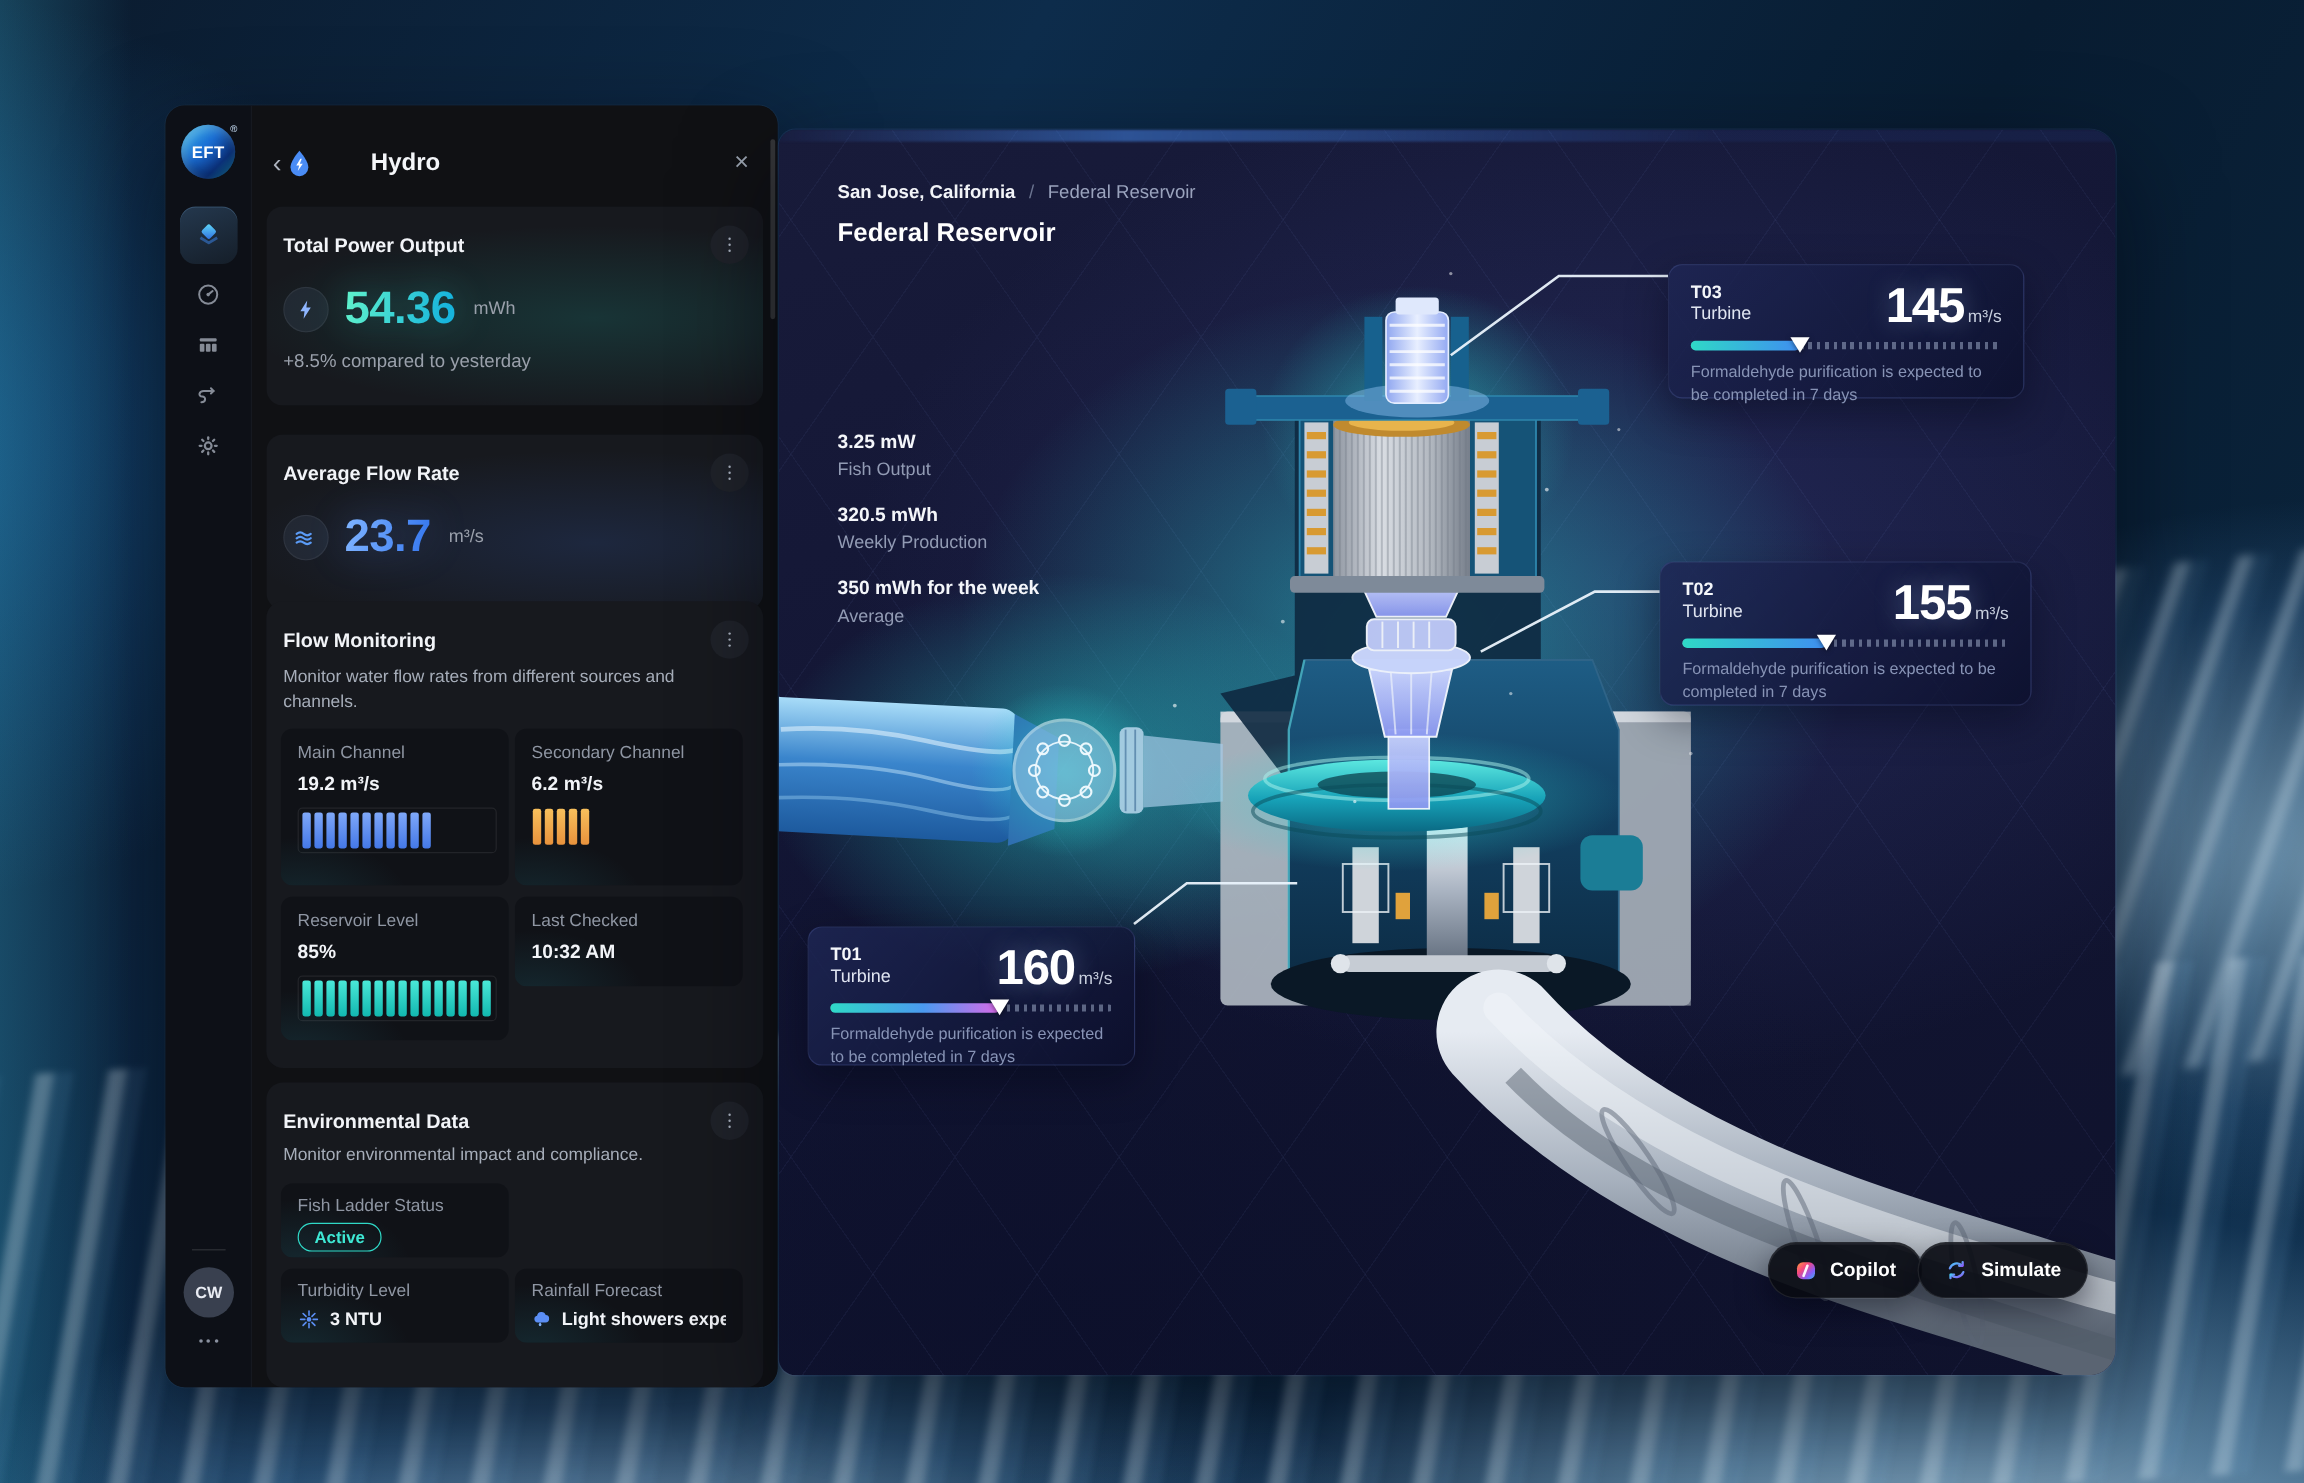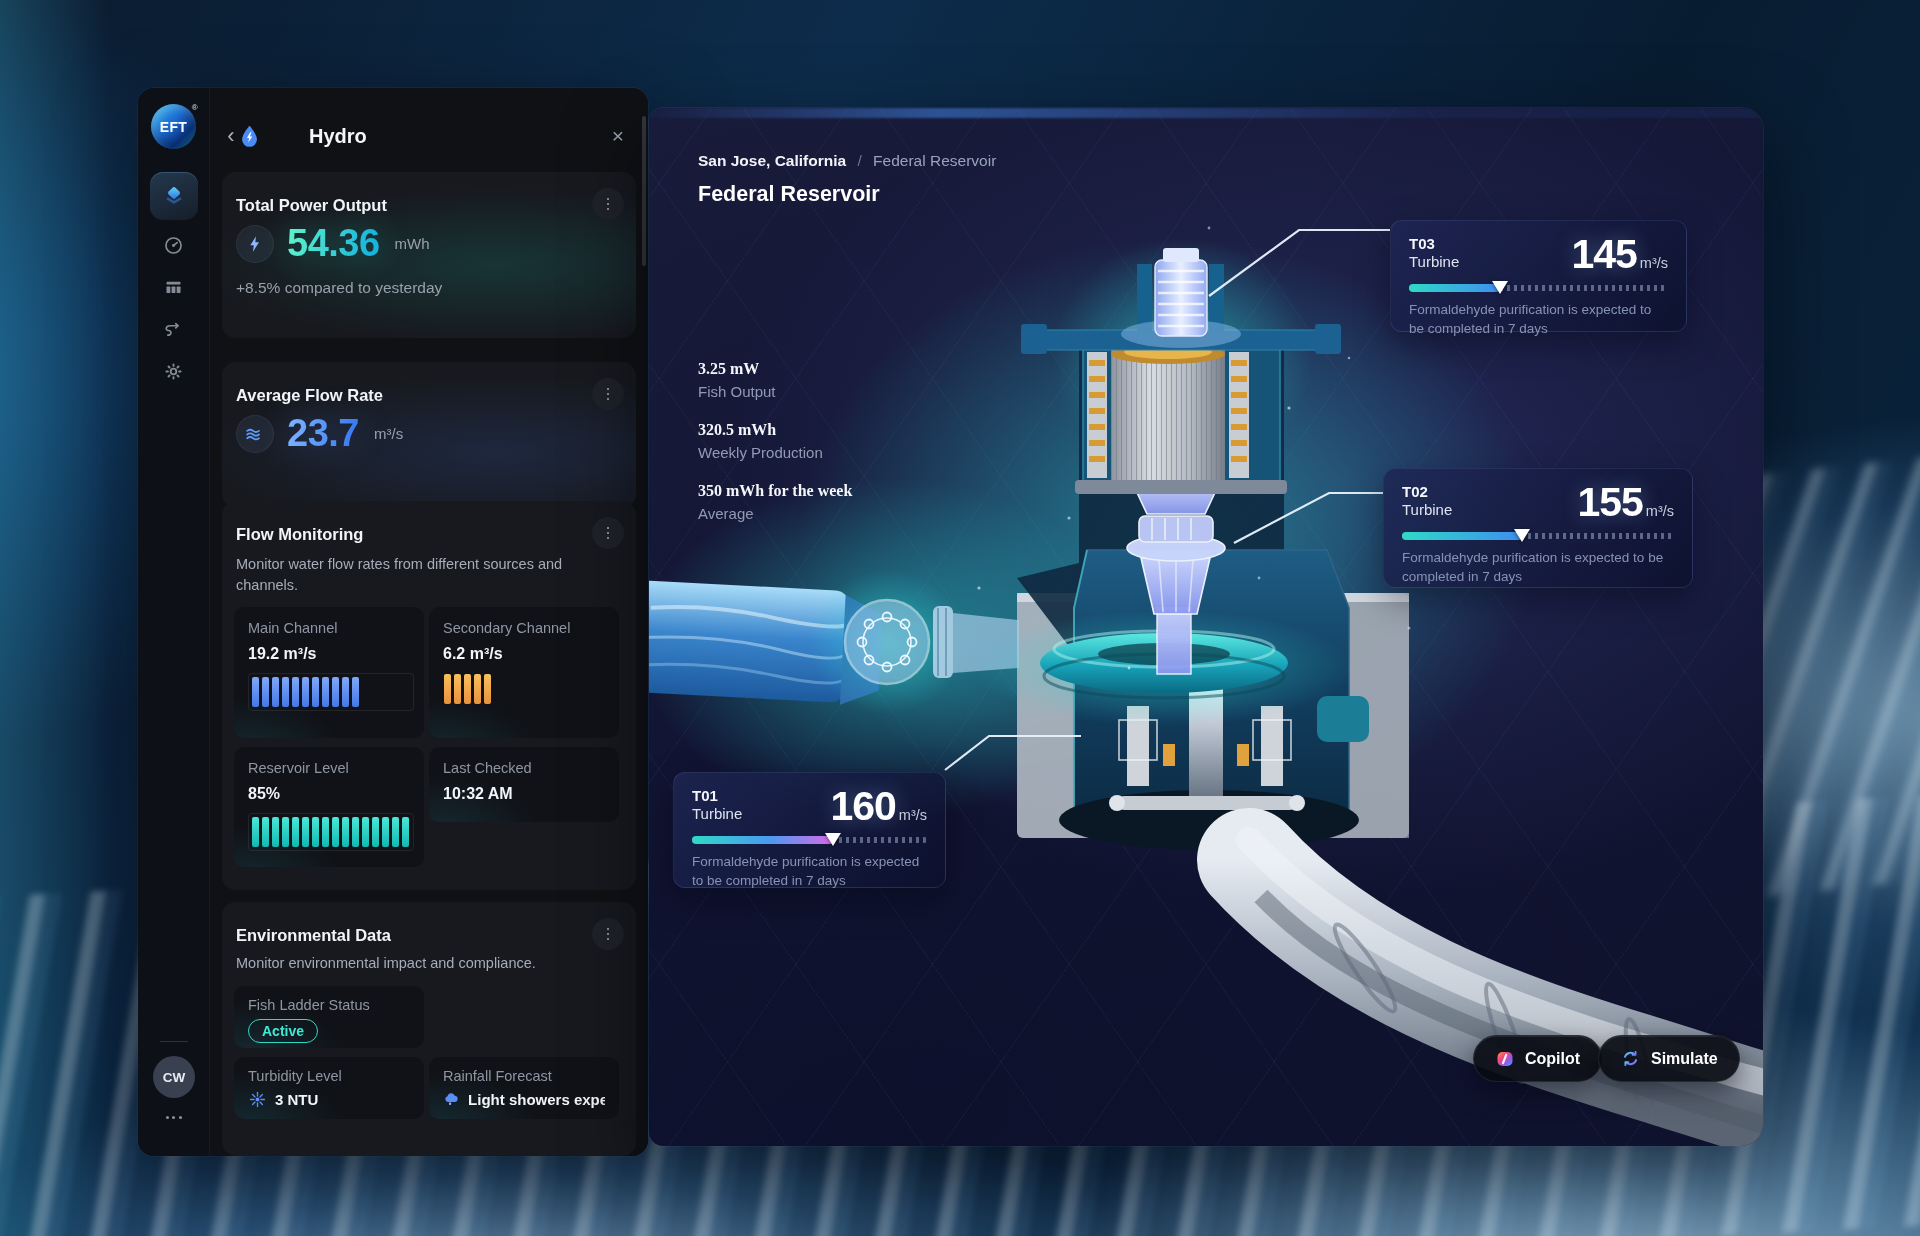--- a/index.html
+++ b/index.html
@@ -68,21 +68,21 @@
   .kebab i { width:2.5px; height:2.5px; border-radius:50%; background:#aab2bf; }
   .card-desc { margin-top:10px; color:#a6adb9; font-size:14.5px; line-height:1.48; width:330px; }
 
   .card1 { top:84px;  height:166px;
     background:radial-gradient(420px 110px at 66% 56%, rgba(28,160,150,.20), transparent 70%), #17191e; }
   .card2 { top:274px; height:146px;
     background:radial-gradient(420px 110px at 66% 62%, rgba(60,110,220,.17), transparent 70%), #17191e; }
   .card3 { top:413px; height:389px; }
   .card4 { top:814px; height:254px; }
 
-  .value-row { display:flex; align-items:center; gap:13px; margin-top:7px; }
+  .value-row { display:flex; align-items:center; gap:13px; margin-top:21px; }
   .ic-circle { width:38px; height:38px; border-radius:50%; background:rgba(110,140,180,.12);
     box-shadow:inset 0 0 0 1px rgba(255,255,255,.06); display:flex; align-items:center; justify-content:center; }
   .big-val { font-size:38px; font-weight:700; letter-spacing:-.5px; }
   .grad-teal { background:linear-gradient(100deg,#5df0cc 5%,#17b4dc 90%);
     -webkit-background-clip:text; background-clip:text; color:transparent;
     filter:drop-shadow(0 0 16px rgba(46,216,200,.35)); }
   .grad-blue { background:linear-gradient(100deg,#7db2ff 5%,#3a7bf0 90%);
     -webkit-background-clip:text; background-clip:text; color:transparent;
     filter:drop-shadow(0 0 16px rgba(90,140,245,.35)); }
   .unit { color:#9aa0ab; font-size:15px; margin-left:2px; }
@@ -130,21 +130,21 @@
       repeating-linear-gradient(-55deg, rgba(130,150,225,.12) 0 1px, transparent 1px 112px); }
   .machine { position:absolute; inset:0; z-index:1; }
 
   .breadcrumb { position:absolute; left:49px; top:44px; z-index:6; font-size:15.5px; }
   .bc-loc { color:#f2f4f8; font-weight:700; }
   .bc-sep { color:#6b7490; margin:0 7px; }
   .bc-cur { color:#9aa3bd; }
   .page-title { position:absolute; left:49px; top:74px; z-index:6; color:#ffffff; font-size:21.5px; font-weight:700; }
 
   .stats { position:absolute; left:49px; top:252px; z-index:6; display:flex; flex-direction:column; gap:21px; }
-  .stat-val { color:#f4f6fa; font-size:16px; font-weight:700;font-family:Liberation Serif, serif; }
+  .stat-val { color:#f4f6fa; font-size:16px; font-weight:700; }
   .stat-lab { color:#929bb4; font-size:15px; margin-top:5px; }
 
   .tcard { position:absolute; z-index:6; border-radius:12px; padding:14px 18px 12px 18px;
     background:linear-gradient(135deg, rgba(30,38,84,.85), rgba(12,16,44,.80));
     border:1px solid rgba(150,170,255,.14); box-shadow:0 12px 34px rgba(0,4,18,.4); }
   .tcard.t03 { left:741px; top:112px; width:297px; height:112px; }
   .tcard.t02 { left:734px; top:360px; width:310px; height:120px; }
   .tcard.t01 { left:24px;  top:664px; width:273px; height:116px; }
   .tc-top { display:flex; justify-content:space-between; align-items:flex-start; }
   .tc-id { color:#f4f6fa; font-size:15px; font-weight:700; line-height:1.2; }

